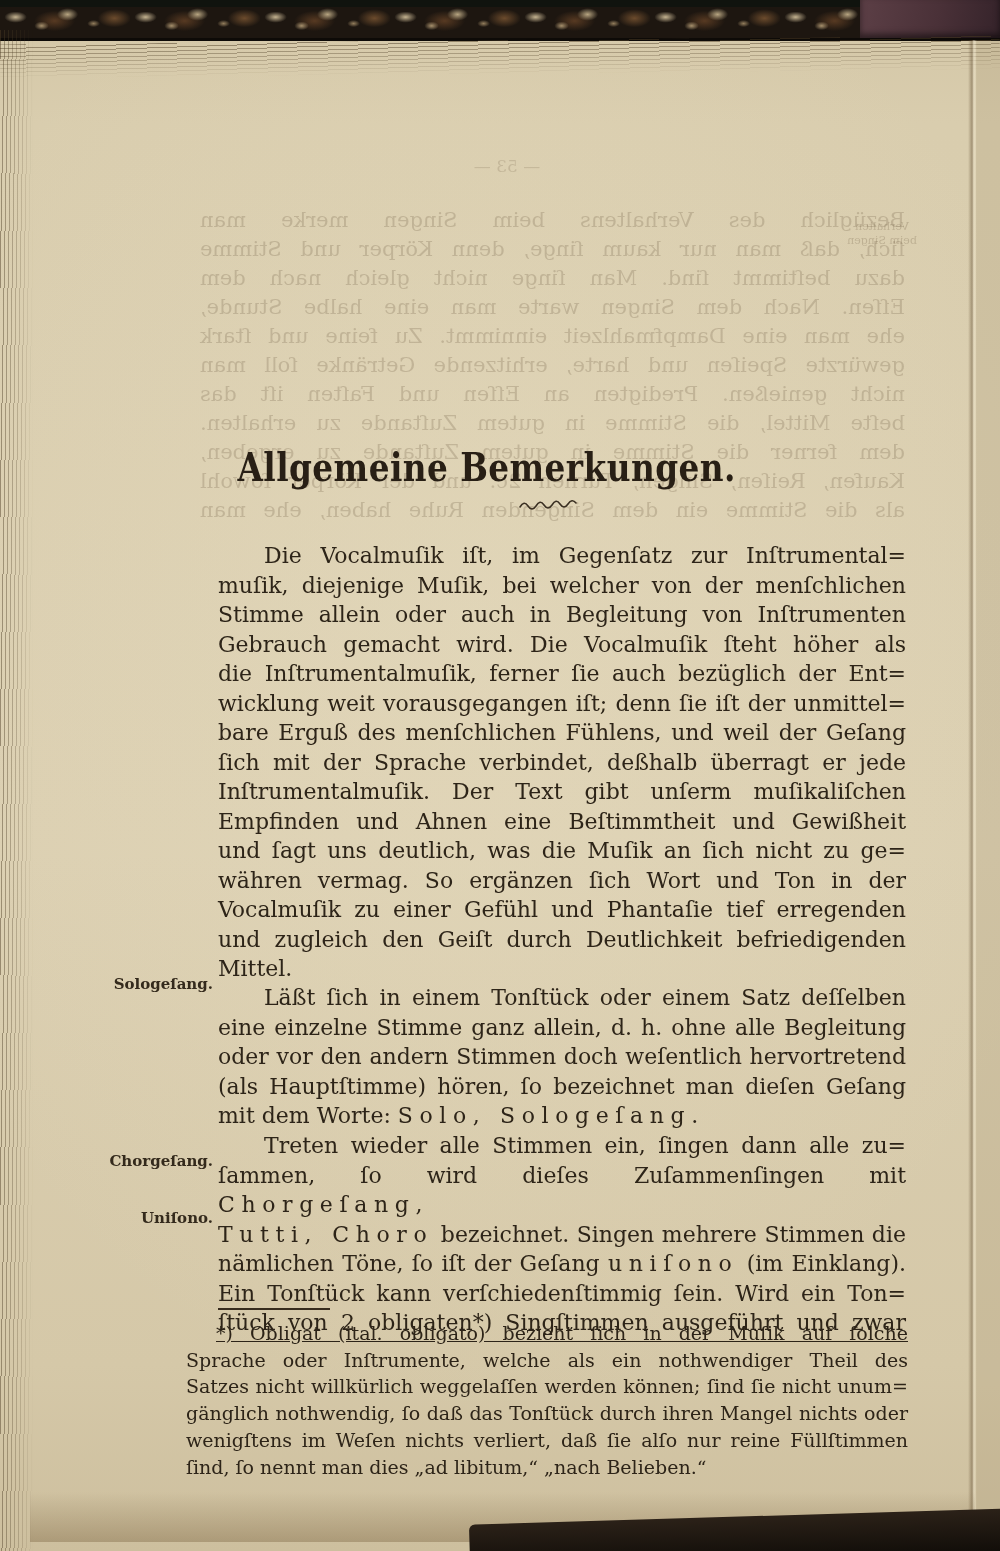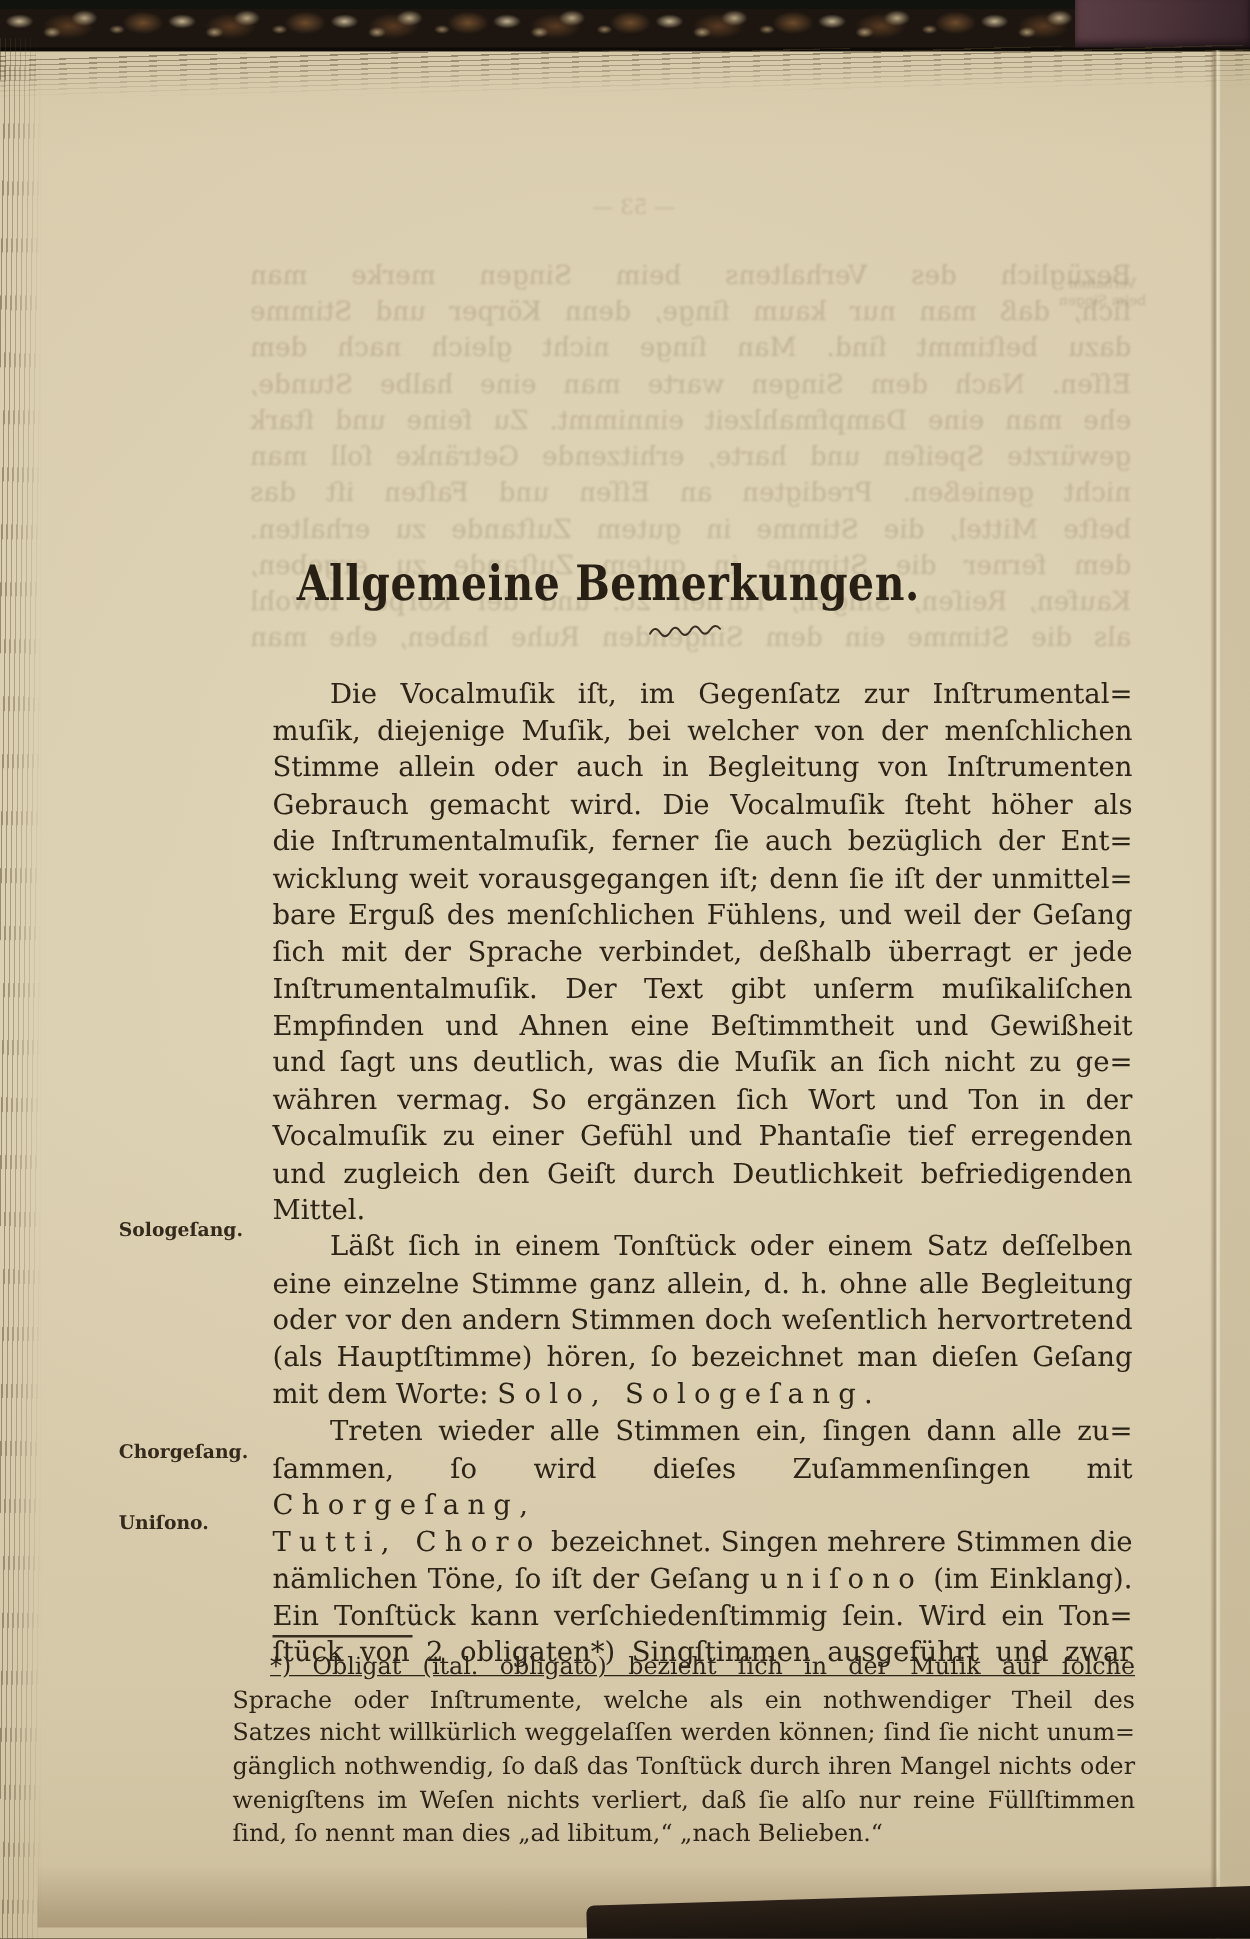--- a/index.html
+++ b/index.html
@@ -74,21 +74,21 @@
     display:inline-block;font-size:39px;font-weight:bold;color:#281f15;
     transform:scaleX(.84);transform-origin:center;letter-spacing:.5px;white-space:nowrap;
   }
   .squiggle{position:absolute;left:190px;top:498px;width:720px;text-align:center;}
   .para{position:absolute;left:218px;width:688px;font-size:22px;line-height:29.5px;margin-top:14px;}
   .bl{text-align:justify;text-align-last:justify;text-justify:inter-word;}
   .bl.end{text-align-last:left;}
   .ind{text-indent:46px;}
   .sp{letter-spacing:.30em;}
   .margin-note{
-    position:absolute;left:95px;width:118px;text-align:left;
+    position:absolute;left:95px;width:118px;text-align:right;
     font-size:15px;font-weight:bold;color:#342a1c;
   }
   .fn-rule{position:absolute;left:218px;top:1308px;width:112px;height:2px;background:#372c1e;}
   .footnote{position:absolute;left:186px;top:1320px;width:722px;font-size:19px;line-height:26.7px;}
   .footnote .ind{text-indent:30px;text-decoration:underline;}
 </style>
 </head>
 <body>
 
 <div id="canvas">

